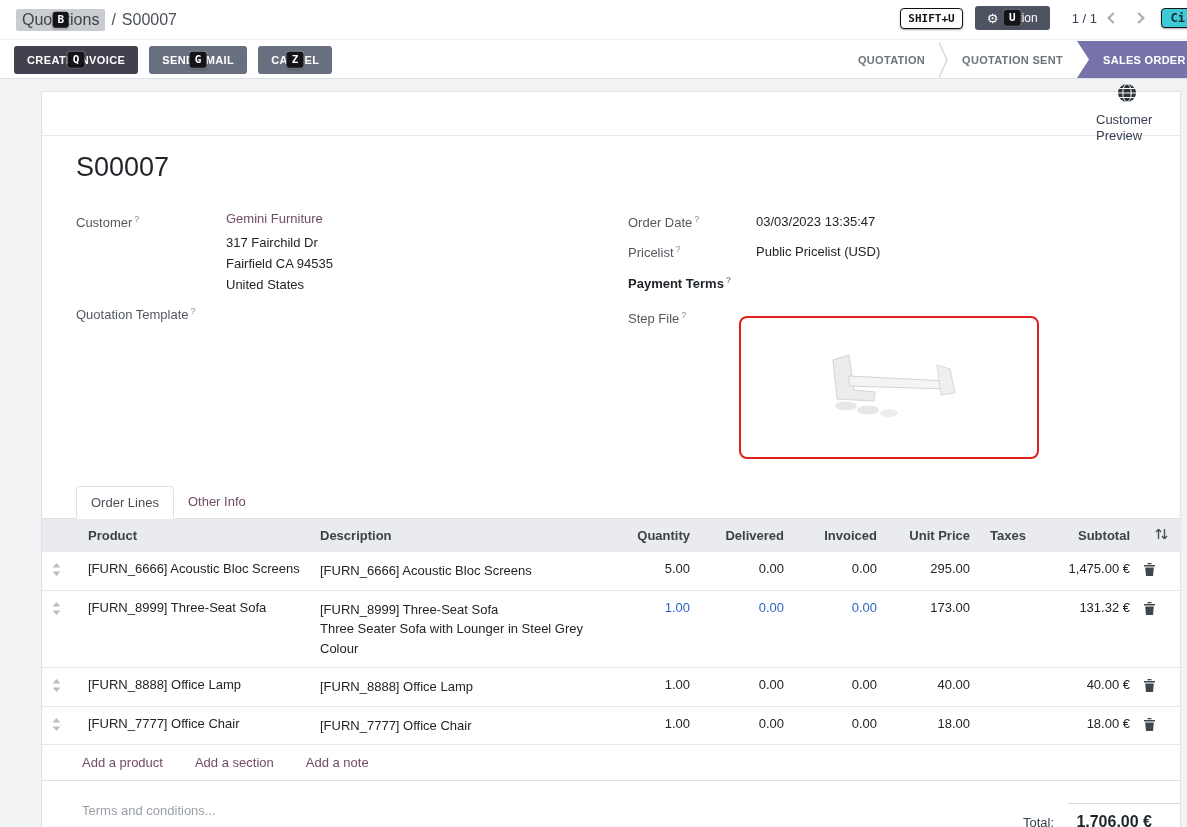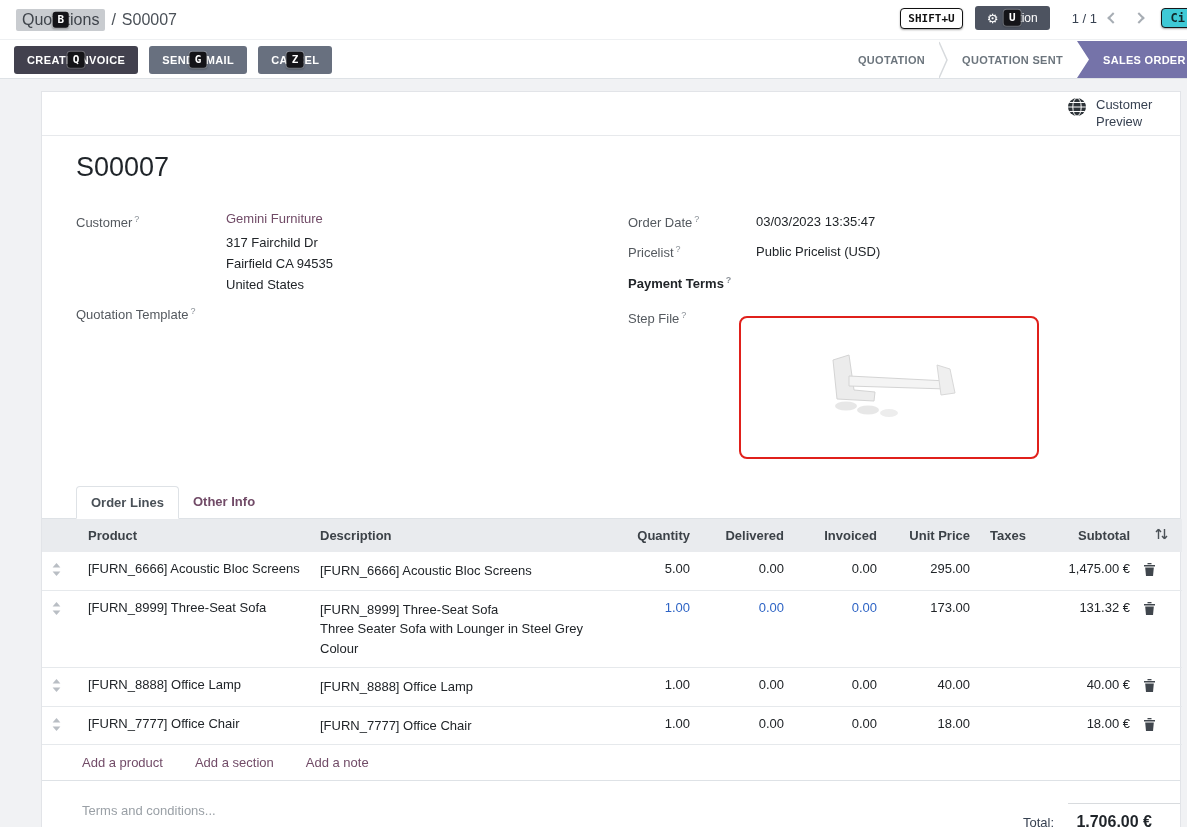--- a/index.html
+++ b/index.html
@@ -36,35 +36,35 @@
   .btn.secondary{background:var(--btn-secondary);}
   .statusbar{position:absolute;right:-30px;top:0;bottom:0;display:flex;align-items:stretch;}
   .step{display:flex;align-items:center;padding:0 14px;font-size:11px;font-weight:700;letter-spacing:.3px;color:var(--muted);cursor:pointer;white-space:nowrap;}
   .step.active{background:var(--status-active);color:#fff;padding:0 18px 0 26px;min-width:140px;clip-path:polygon(0 0,100% 0,100% 100%,0 100%,12px 50%);}
   .step-sep{display:flex;align-items:center;}
 
   
   .bodybg{position:absolute;top:79px;left:0;right:0;bottom:0;background:#f1f2f4;}
   .sheet{position:absolute;top:12px;left:41px;width:1140px;bottom:-20px;background:#fff;border:1px solid #e2e4e8;border-bottom:none;}
   .sheet-top{height:44px;border-bottom:1px solid #e7e9ec;display:flex;justify-content:flex-end;align-items:center;padding-right:22px;}
-  .customer-preview{display:flex;align-items:flex-start;gap:9px;background:none;border:none;font-family:inherit;font-size:13px;color:#374151;cursor:pointer;text-align:left;}
+  .customer-preview{display:flex;align-items:center;gap:9px;background:none;border:none;font-family:inherit;font-size:13px;color:#374151;cursor:pointer;text-align:left;flex-direction:column;}
   .cp-text{width:62px;line-height:1.25;}
   .title{position:absolute;left:34px;top:60px;font-size:27px;font-weight:500;color:#1f2429;cursor:text;}
 
   .lbl{position:absolute;font-size:13px;color:#54595f;white-space:nowrap;}
   .lbl.bold{font-weight:700;color:#212529;}
   .lbl sup{font-size:9px;color:#8a9097;margin-left:2px;cursor:help;}
   .val{position:absolute;font-size:13px;color:#212529;white-space:nowrap;cursor:text;}
   .val.link{color:var(--link);cursor:pointer;}
   .step-image{position:absolute;left:697px;top:224px;width:300px;height:143px;border:2px solid var(--red-frame);border-radius:8px;background:#fff;display:flex;align-items:center;justify-content:center;cursor:pointer;}
 
   
   .notebook{position:absolute;left:0;right:0;top:394px;}
   .tabs{display:flex;padding-left:34px;border-bottom:1px solid var(--border);}
-  .tab{padding:8px 14px;font-size:13px;color:var(--link);cursor:pointer;white-space:nowrap;font-weight:bold;}
+  .tab{padding:8px 14px;font-size:13px;color:var(--link);cursor:pointer;white-space:nowrap;}
   .tab.active{background:#fff;border:1px solid var(--border);border-bottom:1px solid #fff;margin-bottom:-1px;border-radius:4px 4px 0 0;color:#495057;}
 
   table{width:100%;border-collapse:collapse;table-layout:fixed;font-size:13px;}
   thead th{background:var(--header-bg);font-weight:700;color:#3c4248;text-align:left;padding:9px 10px;white-space:nowrap;}
   thead th.num{text-align:right;}
   tbody td{padding:9px 10px;border-bottom:1px solid #e6e9ec;color:#212529;vertical-align:top;}
   td.num{text-align:right;white-space:nowrap;}
   td.num.blue{color:var(--blue-value);}
   td.handle{padding-top:11px;}
   .cell-desc{white-space:pre-line;line-height:1.5;}

